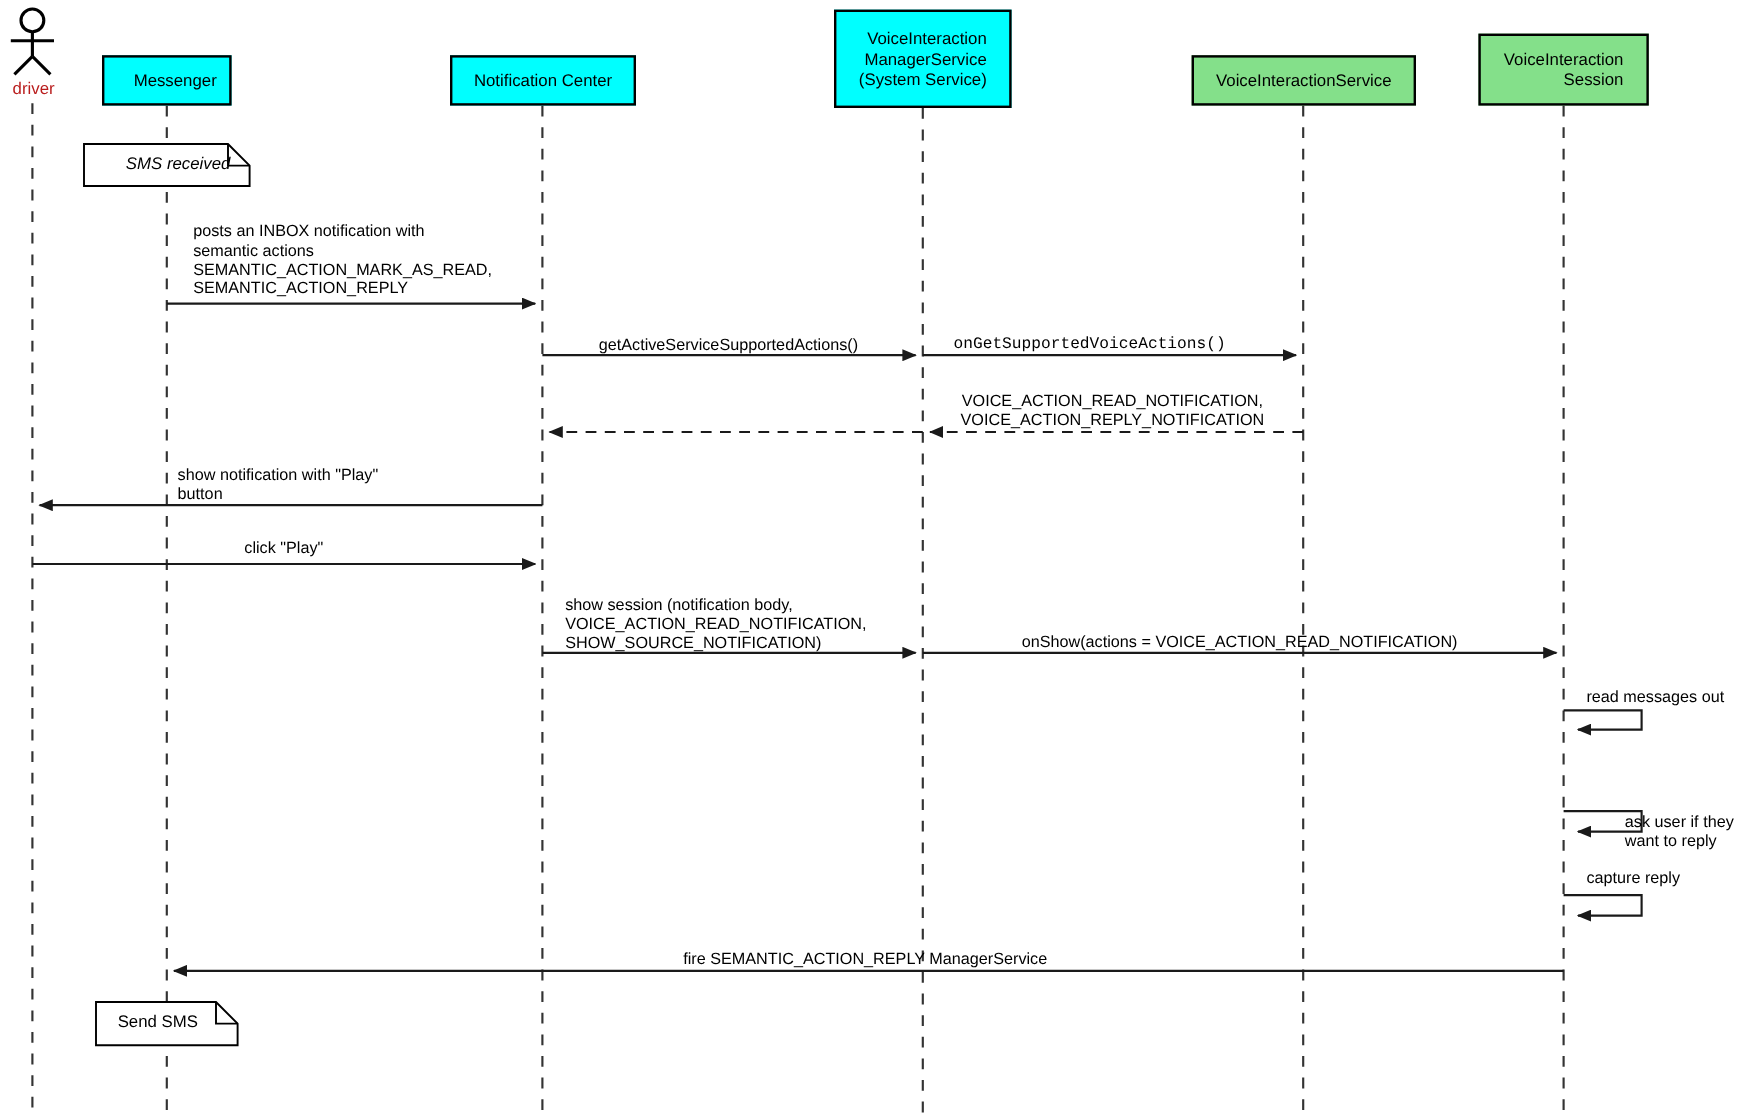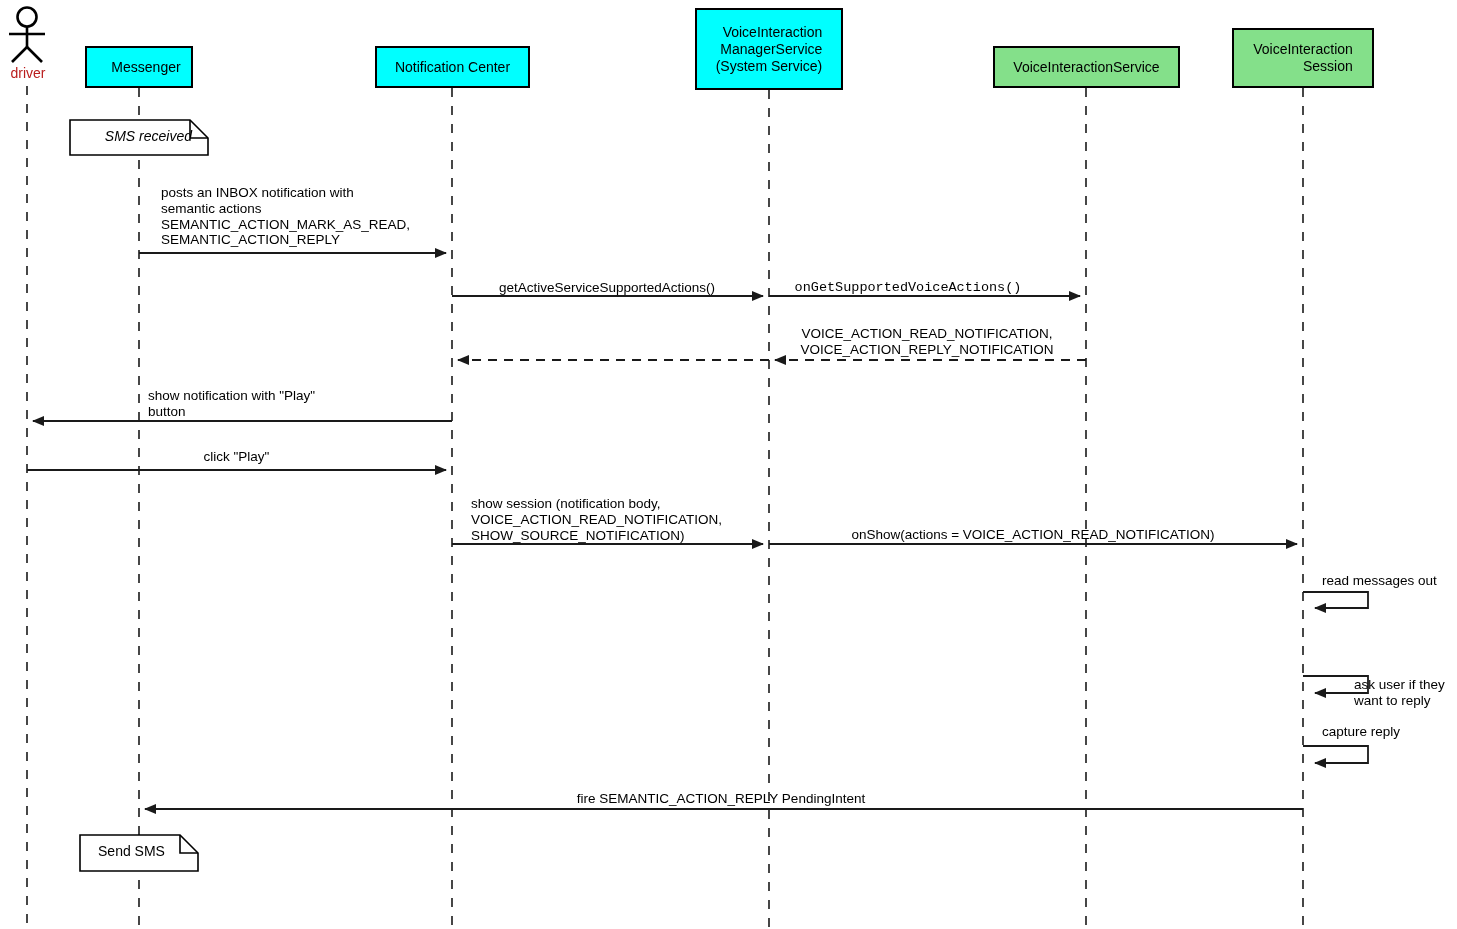--- a/index.html
+++ b/index.html
@@ -188,15 +188,15 @@
 
   <div class="msg-label center" style="left:769px; top:527px; width:528px;">onShow(actions = VOICE_ACTION_READ_NOTIFICATION)</div>
 
   <div class="msg-label" style="left:1322px; top:573px;">read messages out</div>
 
   <div class="msg-label" style="left:1322px; top:677px;margin-left:32px;">ask user if they
 want to reply</div>
 
   <div class="msg-label" style="left:1322px; top:724px;">capture reply</div>
 
-  <div class="msg-label center" style="left:139px; top:791px; width:1164px;">fire SEMANTIC_ACTION_REPLY PendingIntent</div>
+  <div class="msg-label center" style="left:139px; top:791px; width:1164px;">fire SEMANTIC_ACTION_REPLY ManagerService</div>
 
 </div>
 
 </body></html>

